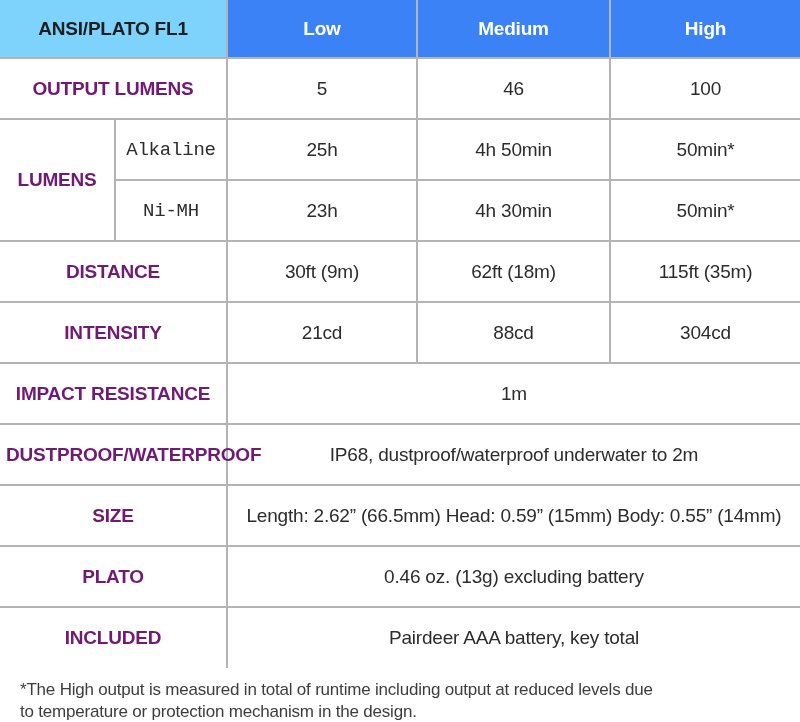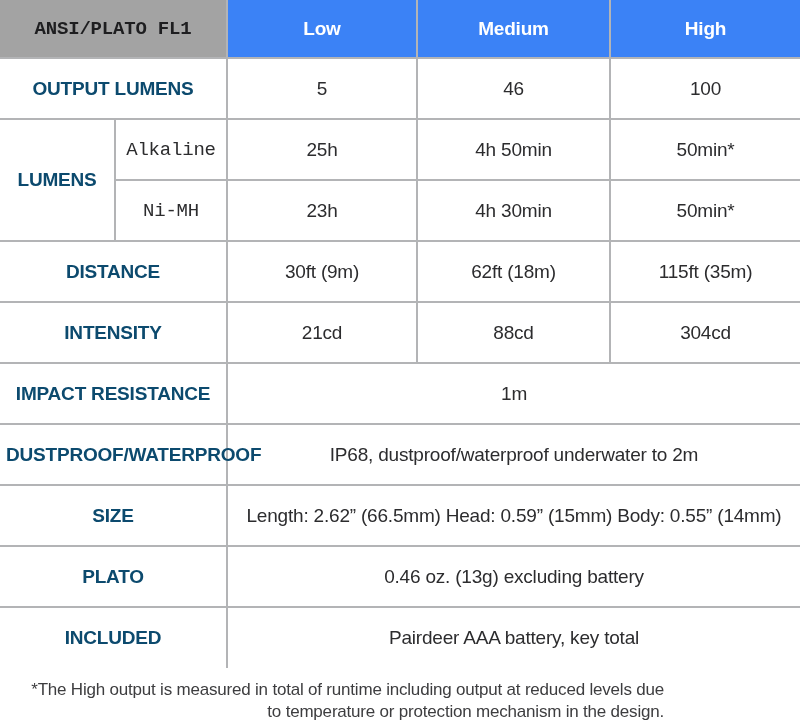--- a/index.html
+++ b/index.html
@@ -31,55 +31,53 @@
   col.c-lbl1 { width: 115px; }
   col.c-lbl2 { width: 112px; }
   col.c-low  { width: 190px; }
   col.c-med  { width: 193px; }
   col.c-high { width: 190px; }
 
   tr.hdr { height: 58px; }
   tr.row { height: 61px; }
 
   td.hd-label {
-    background: #a3a3a3;
+    background: #7dd3fc;
     font-weight: 700;
     font-size: 20px;
     color: #1e1e20;
     letter-spacing: -0.3px;
-    font-family: Liberation Mono, monospace;
   }
   td.hd-col {
     background: #3b82f6;
     color: #ffffff;
     font-weight: 700;
     font-size: 20px;
     border-left: 3px solid #ffffff;
     letter-spacing: -0.3px;
   }
   td.lbl {
     font-weight: 700;
-    color: #0c4a6e;
+    color: #701a75;
     letter-spacing: -0.3px;
     line-height: 1.15;
     border-radius: 10px;
   }
   td.sublbl {
     font-weight: 400;
     color: #2c2c2e;
     font-family: Liberation Mono, monospace;
   }
   td.val {
     font-weight: 400;
     color: #2c2c2e;
   }
   .footnote {
     width: 672px;
     padding: 11px 8px 0 20px;
-    text-align: right;
     font-size: 17px;
     line-height: 1.3;
     color: #3d3d3f;
     letter-spacing: -0.2px;
   }
 </style>
 </head>
 <body>
 
 <div class="page">

